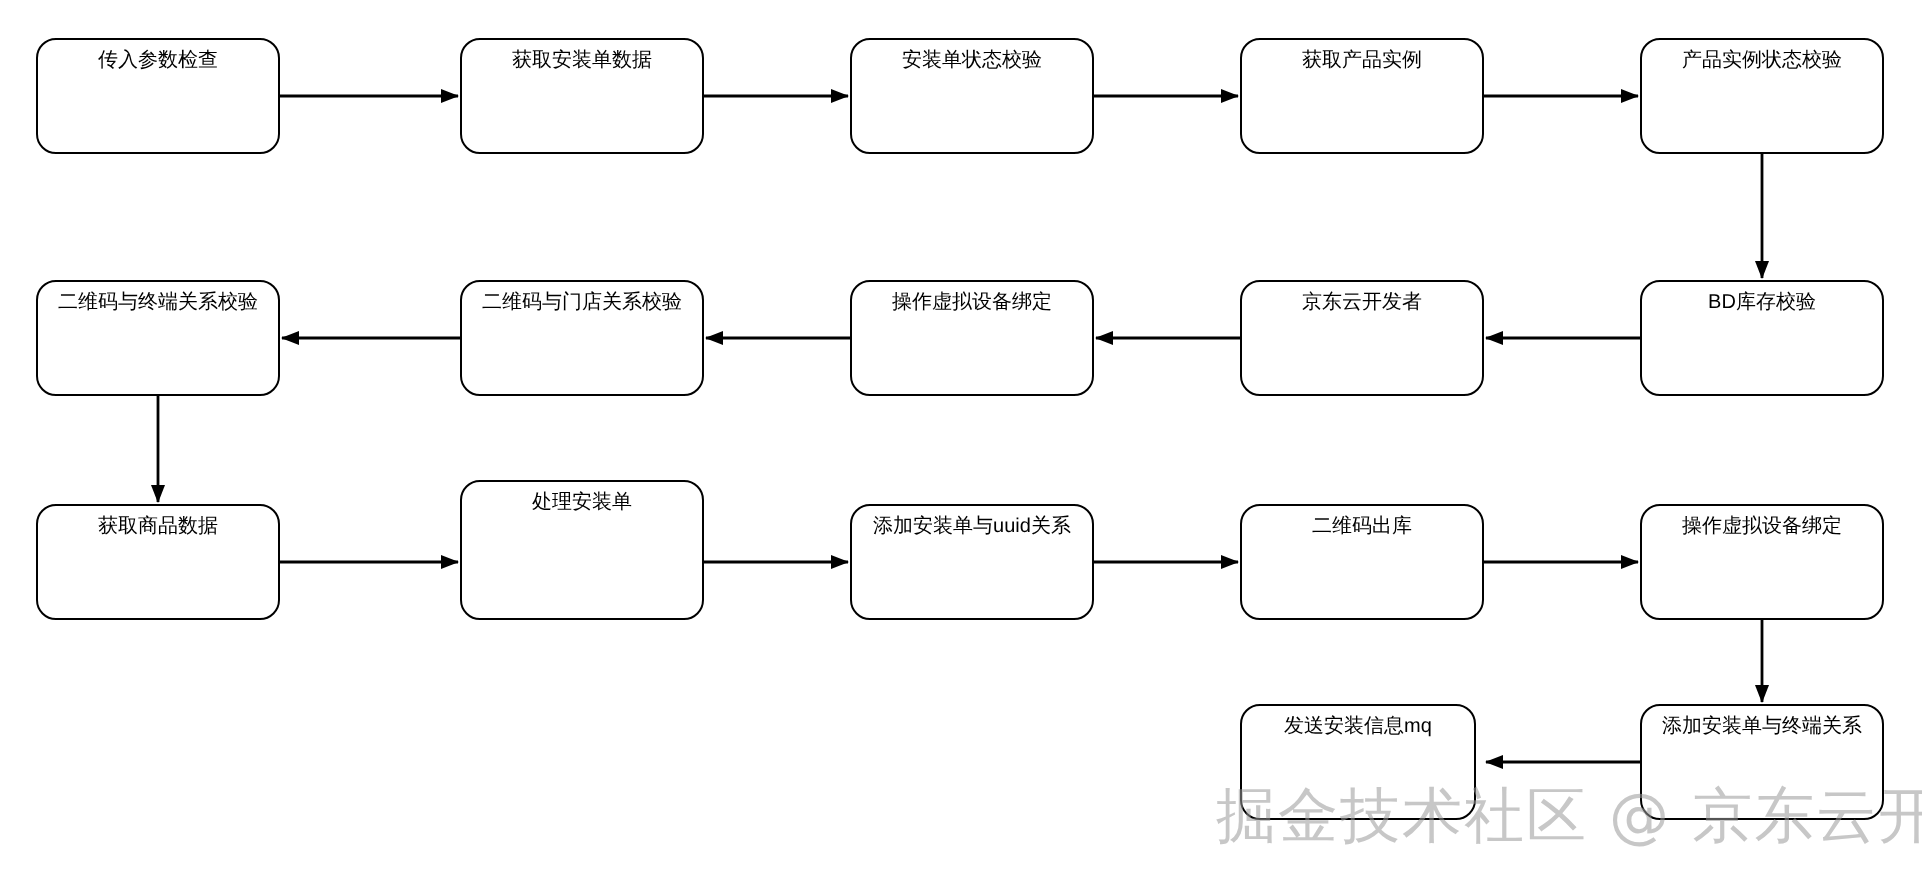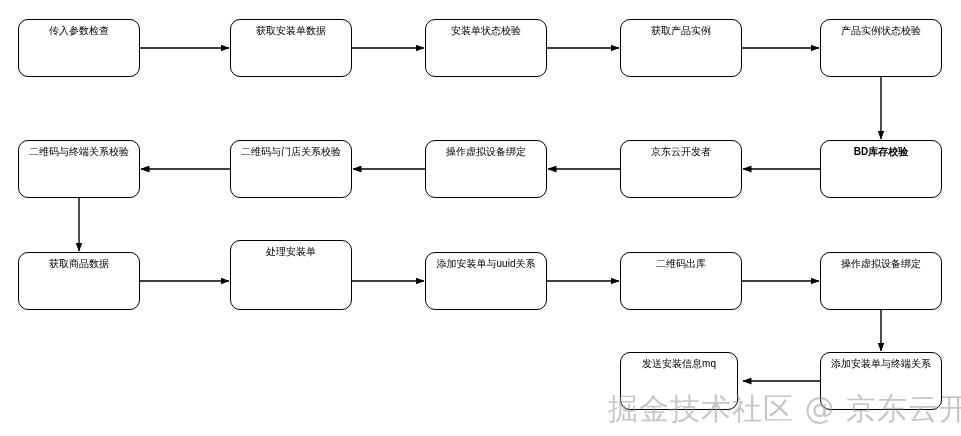--- a/index.html
+++ b/index.html
@@ -123,21 +123,21 @@
   </div>
 
   <div class="node" style="left:425px; top:140px; width:122px; height:58px;">
     <span>操作虚拟设备绑定</span>
   </div>
 
   <div class="node" style="left:620px; top:140px; width:122px; height:58px;">
     <span>京东云开发者</span>
   </div>
 
-  <div class="node" style="left:820px; top:140px; width:122px; height:58px;font-weight:bold;">
+  <div class="node" style="left:820px; top:140px; width:122px; height:58px;">
     <span>BD库存校验</span>
   </div>
 
   <div class="node" style="left:18px; top:252px; width:122px; height:58px;">
     <span>获取商品数据</span>
   </div>
 
   <div class="node" style="left:230px; top:240px; width:122px; height:70px;">
     <span>处理安装单</span>
   </div>

